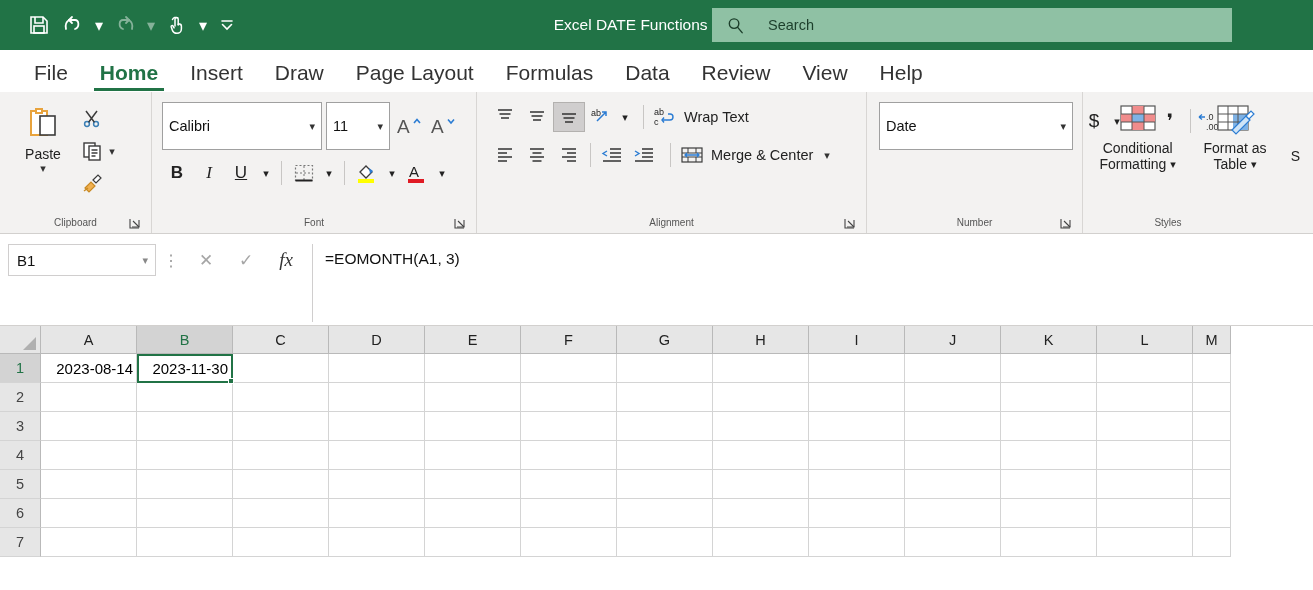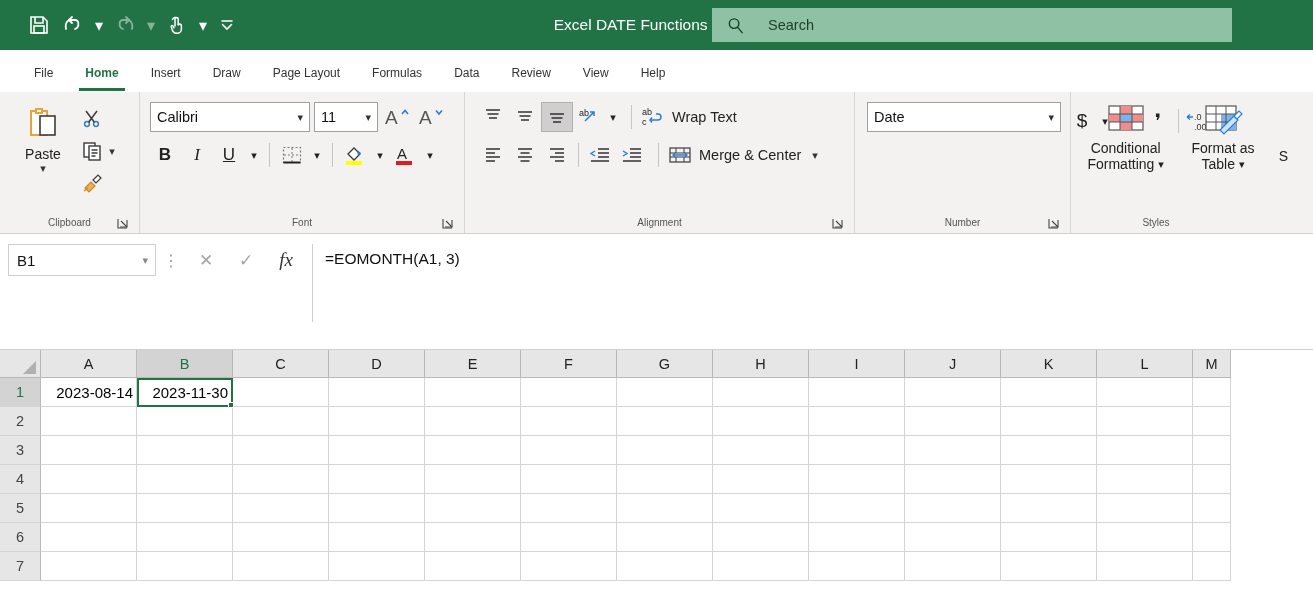--- a/index.html
+++ b/index.html
@@ -48,21 +48,21 @@
   .tabbar {
     height: 42px; width: 100%;
     background: #ffffff;
     display: flex; align-items: flex-end;
     padding-left: 18px;
     border-bottom: none;
   }
   .tab {
     height: 38px; padding: 0 16px;
     display: flex; align-items: center;
-    font-size: 12px; color: #333333;
+    font-size: 21px; color: #333333;
     position: relative;
   }
   .tab.active { color: #217346; font-weight: bold; }
   .tab.active::after {
     content: ""; position: absolute;
     left: 10px; right: 10px; bottom: 1px;
     height: 3px; background: #217346;
   }
 
   
@@ -86,39 +86,39 @@
     display: flex; align-items: center; justify-content: center;
     position: relative;
   }
   .dlg-launcher {
     position: absolute; right: 4px; bottom: 3px;
     width: 13px; height: 13px;
     color: #444;
   }
 
   
-  .g-clipboard { width: 140px; }
+  .g-clipboard { width: 152px; }
   .paste-col {
     width: 74px; display: flex; flex-direction: column;
     align-items: center; padding-top: 4px;
   }
   .paste-label { font-size: 14px; color: #222; margin-top: 2px; }
   .clip-col {
     display: flex; flex-direction: column;
     padding-top: 6px; gap: 2px;
   }
   .clip-row { display: flex; align-items: center; height: 30px; }
   .mini-caret { width: 16px; text-align: center; color:#333; font-size: 11px;}
 
   
   .g-font { width: 325px; }
   .font-row1 { display: flex; align-items: center; gap: 4px; padding: 4px 0 0 4px; }
   .font-row2 { display: flex; align-items: center; gap: 2px; padding: 8px 0 0 4px; }
   .sel {
-    height: 30px; background:#fff; border: 1px solid #a0a0a0;
+    height: 48px; background:#fff; border: 1px solid #a0a0a0;
     display: flex; align-items: center; padding: 0 6px;
     font-size: 14.5px; color: #111; position: relative;
   }
   .sel .cv { position:absolute; right:6px; font-size: 11px; color:#333;}
   .fontname { width: 160px; }
   .fontsize { width: 64px; }
   .icon-btn {
     min-width: 30px; height: 30px;
     display: flex; align-items: center; justify-content: center;
     font-size: 16px; color: #222;
@@ -150,21 +150,21 @@
   .g-styles { width: 230px; border-right: none; }
   .sty-body { display: flex; align-items: flex-start; padding-top: 2px; }
   .sty-item {
     width: 100px; display: flex; flex-direction: column; align-items: center;
     font-size: 14px; color: #222; line-height: 1.15; text-align: center;
   }
   .sty-item .cap2 { display: flex; align-items: center; gap: 4px; }
 
   
   .fbar {
-    height: 116px; width: 100%;
+    height: 92px; width: 100%;
     background: #ffffff;
     display: flex; align-items: flex-start;
     border-bottom: 1px solid #d2d0ce;
     padding-top: 10px;
   }
   .namebox {
     margin-left: 8px; width: 148px; height: 32px;
     border: 1px solid #d0cece; background: #fff;
     display: flex; align-items: center; padding: 0 8px;
     font-size: 15px; color: #111; position: relative;

